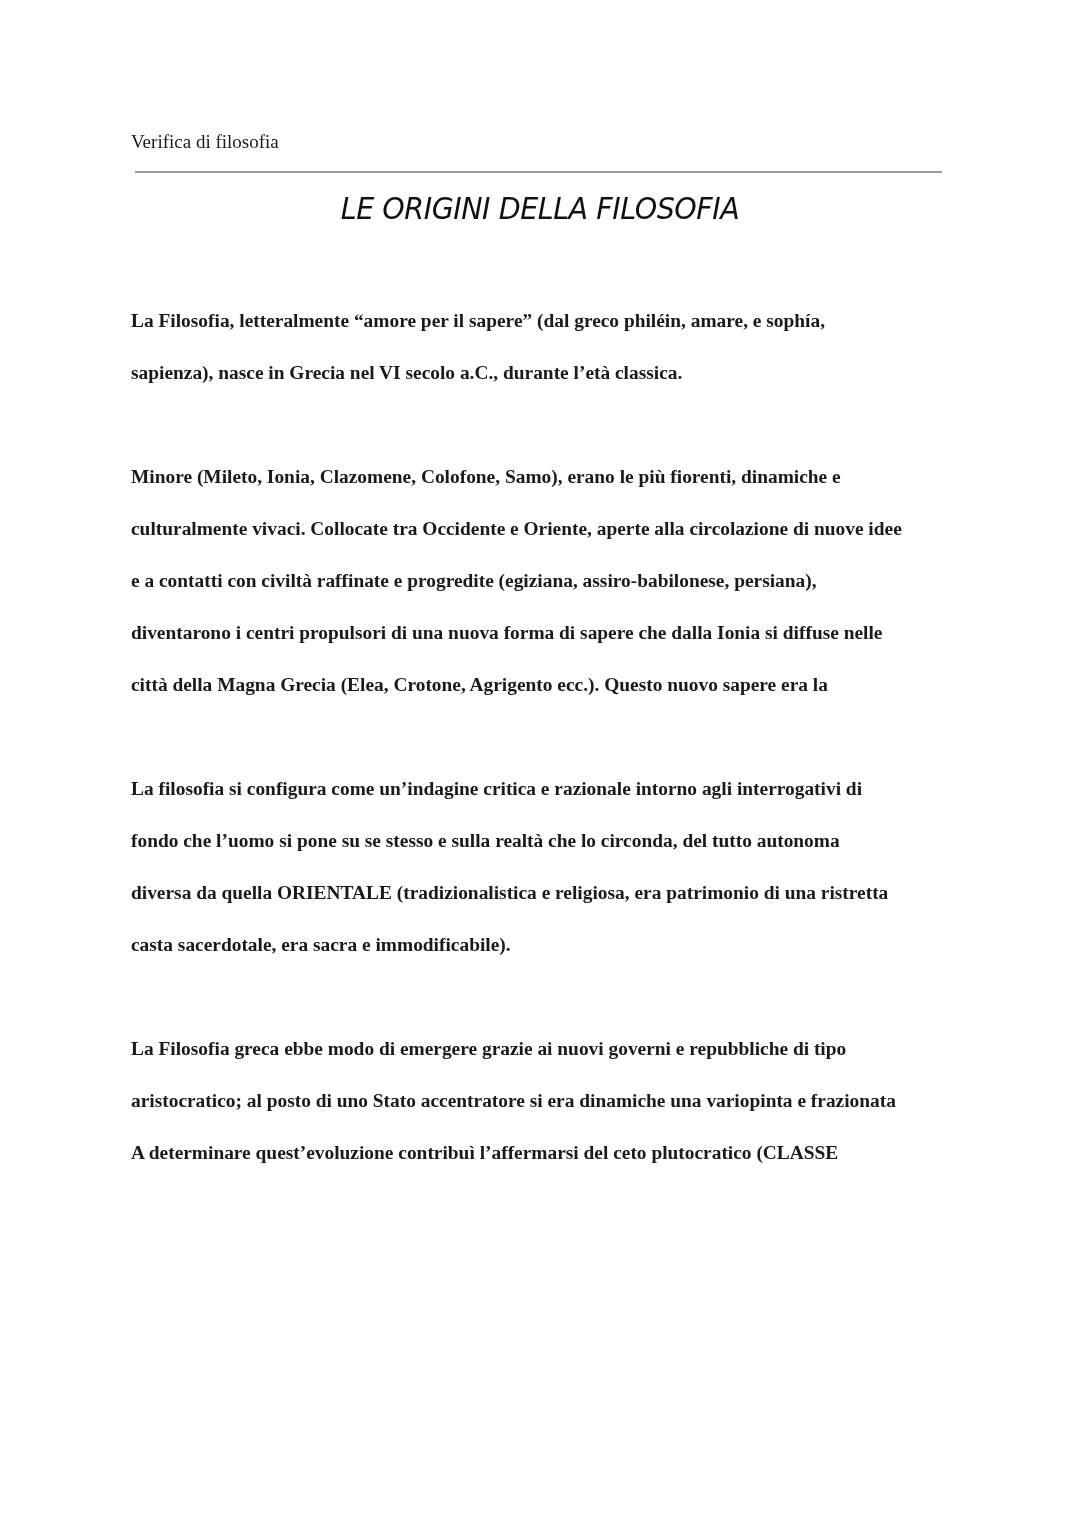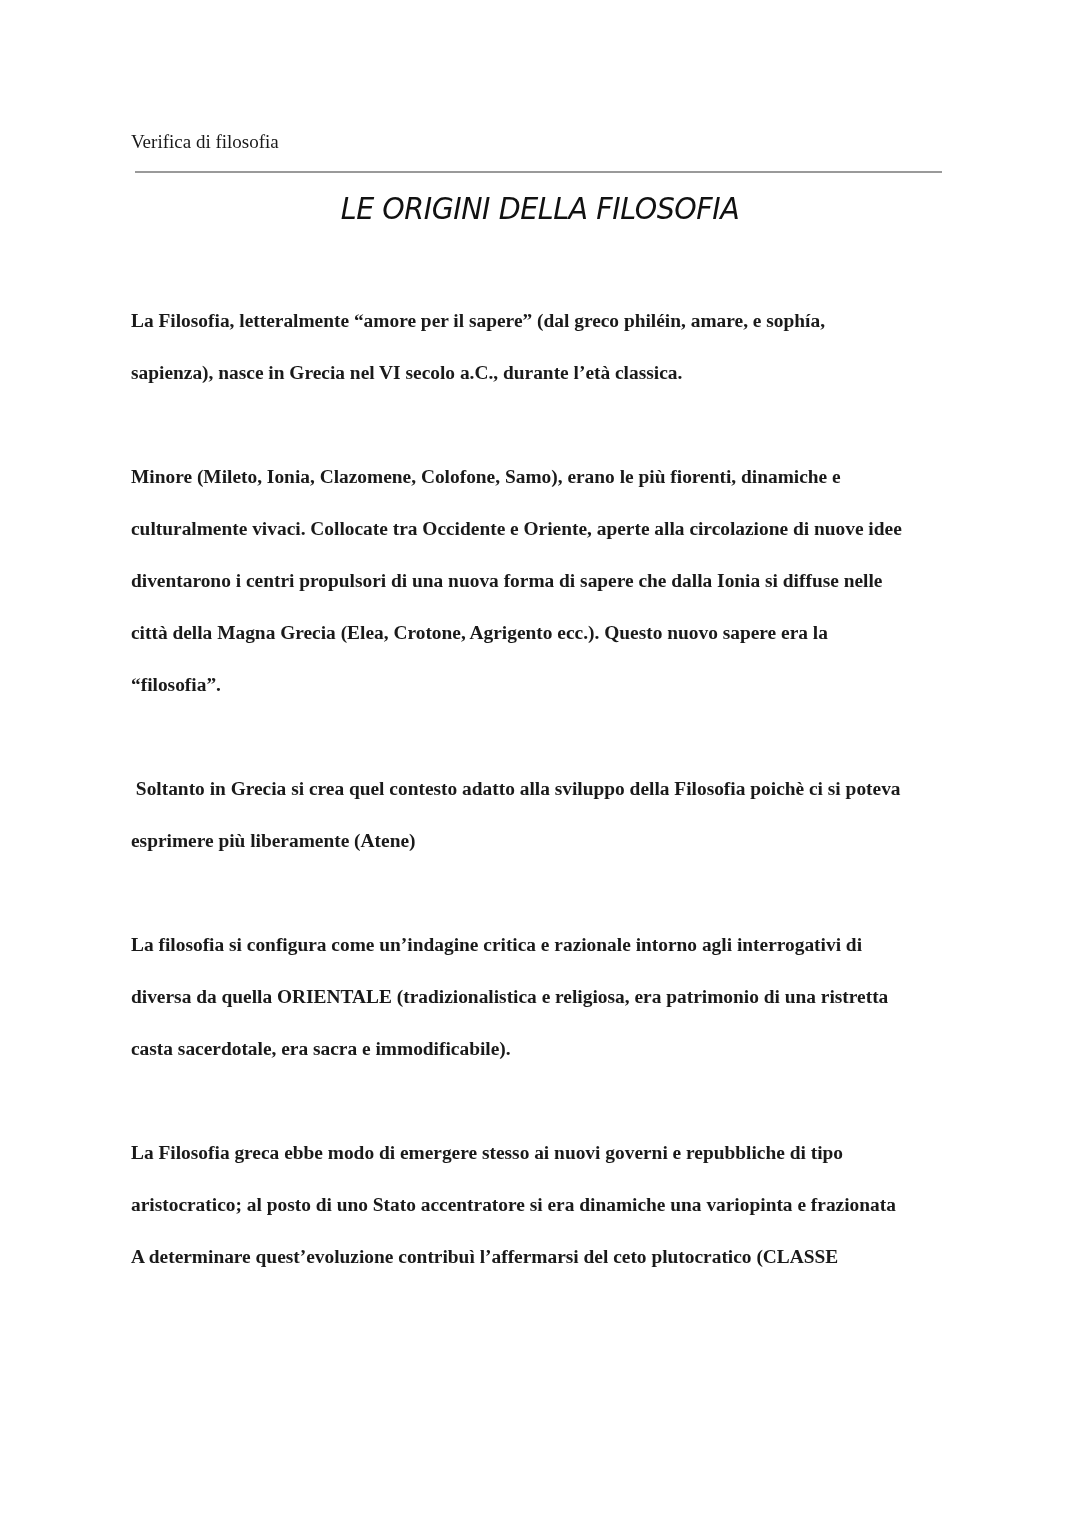--- a/index.html
+++ b/index.html
@@ -86,38 +86,35 @@
   <div class="body-text">
 
     <p class="para">
       <span class="line">La Filosofia, letteralmente “amore per il sapere” (dal greco philéin, amare, e sophía,</span>
       <span class="line">sapienza), nasce in Grecia nel VI secolo a.C., durante l’età classica.</span>
     </p>
 
     <p class="para">
       <span class="line">Minore (Mileto, Ionia, Clazomene, Colofone, Samo), erano le più fiorenti, dinamiche e</span>
       <span class="line">culturalmente vivaci. Collocate tra Occidente e Oriente, aperte alla circolazione di nuove idee</span>
+      <span class="line">e a contatti con civiltà raffinate e progredite (egiziana, assiro-babilonese, persiana),</span>
       <span class="line">diventarono i centri propulsori di una nuova forma di sapere che dalla Ionia si diffuse nelle</span>
       <span class="line">città della Magna Grecia (Elea, Crotone, Agrigento ecc.). Questo nuovo sapere era la</span>
-      <span class="line">“filosofia”.</span>
     </p>
 
-    <p class="para">
-      <span class="line" style="white-space:pre;"> Soltanto in Grecia si crea quel contesto adatto alla sviluppo della Filosofia poichè ci si poteva</span>
-      <span class="line">esprimere più liberamente (Atene)</span>
-    </p>
 
     <p class="para">
       <span class="line">La filosofia si configura come un’indagine critica e razionale intorno agli interrogativi di</span>
+      <span class="line">fondo che l’uomo si pone su se stesso e sulla realtà che lo circonda, del tutto autonoma</span>
       <span class="line">diversa da quella ORIENTALE (tradizionalistica e religiosa, era patrimonio di una ristretta</span>
       <span class="line">casta sacerdotale, era sacra e immodificabile).</span>
     </p>
 
     <p class="para">
-      <span class="line">La Filosofia greca ebbe modo di emergere stesso ai nuovi governi e repubbliche di tipo</span>
+      <span class="line">La Filosofia greca ebbe modo di emergere grazie ai nuovi governi e repubbliche di tipo</span>
       <span class="line">aristocratico; al posto di uno Stato accentratore si era dinamiche una variopinta e frazionata</span>
       <span class="line">A determinare quest’evoluzione contribuì l’affermarsi del ceto plutocratico (CLASSE</span>
       
       
       
       
       
       
       
     </p>

